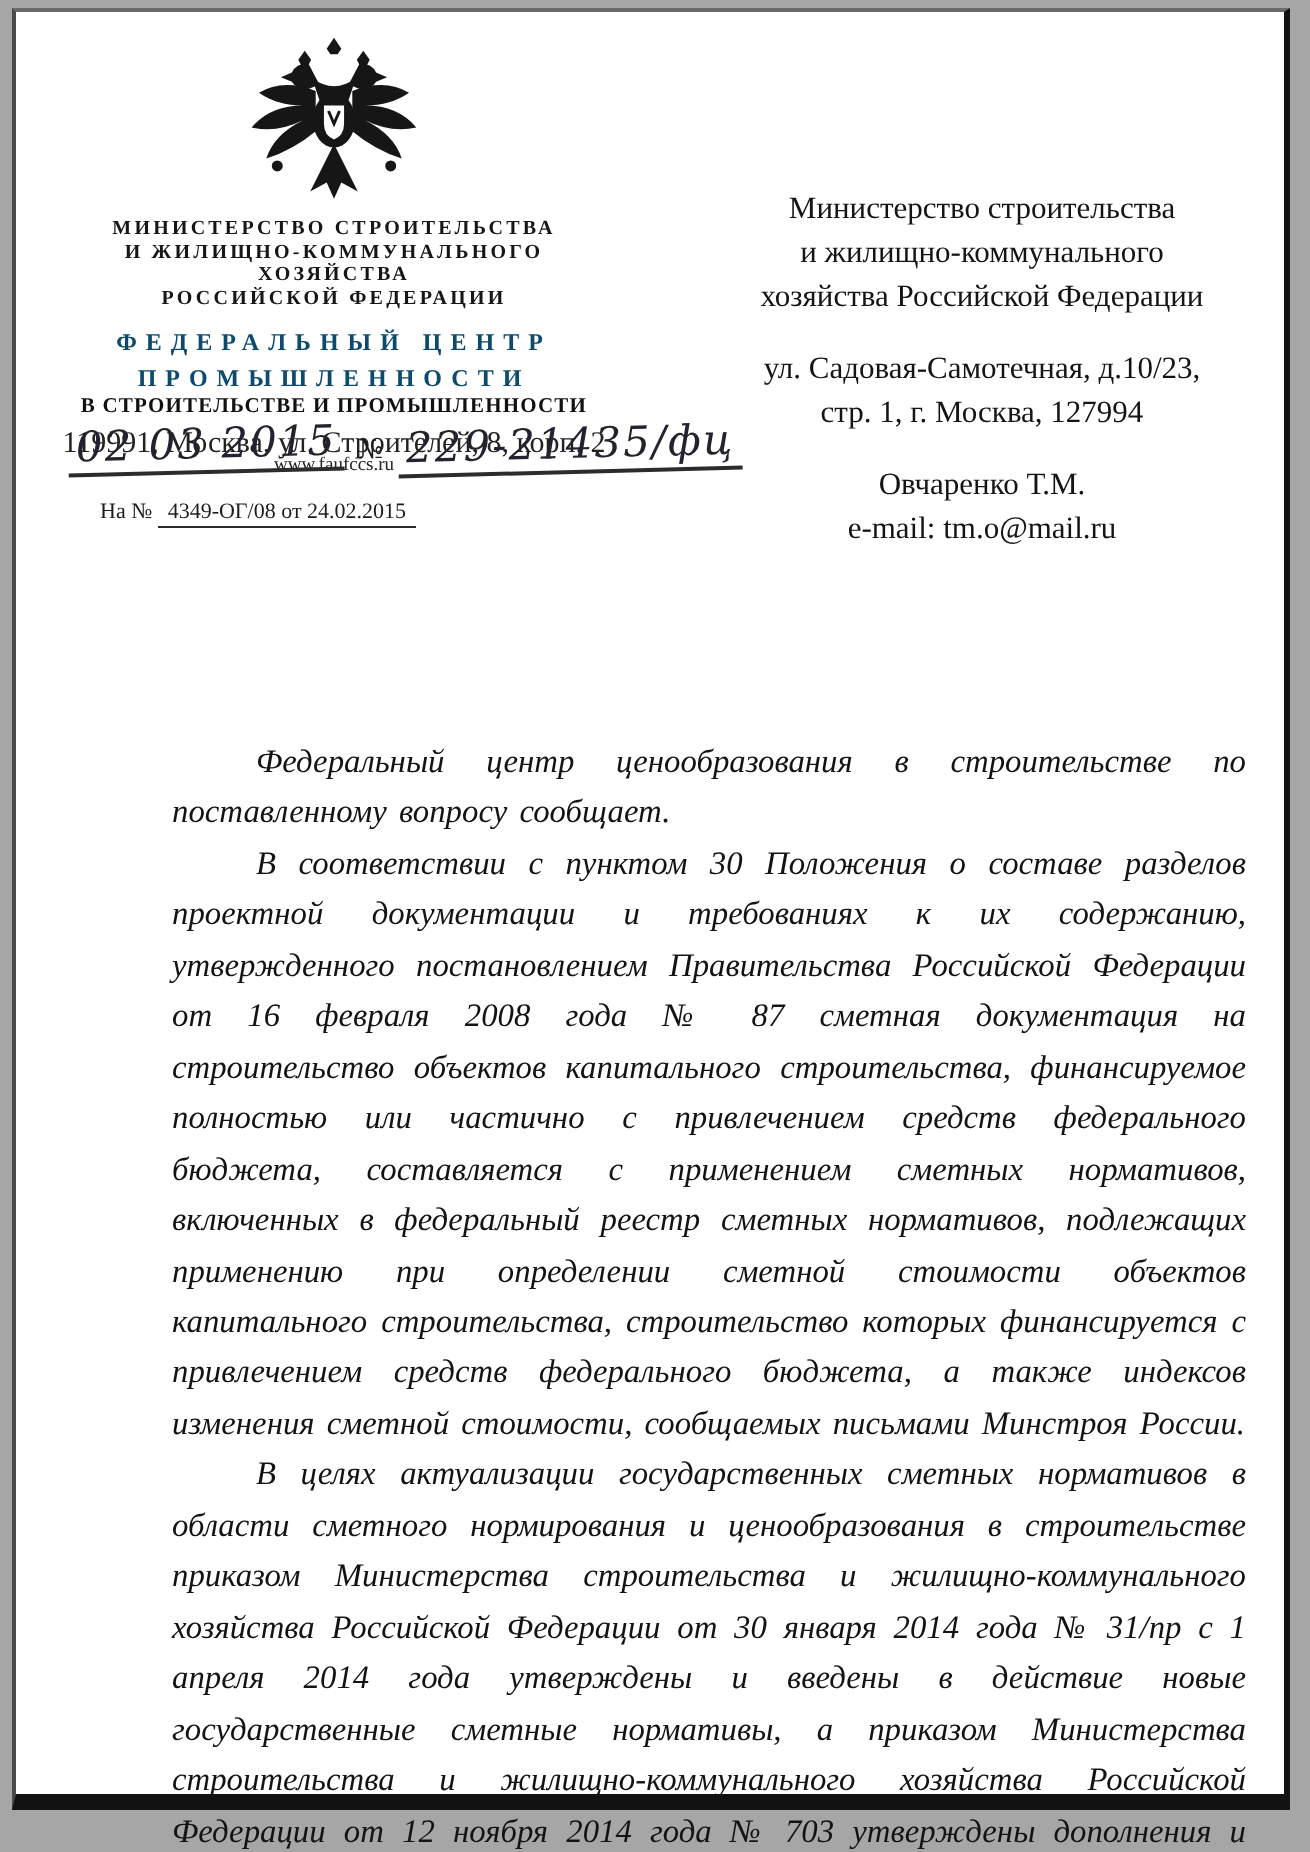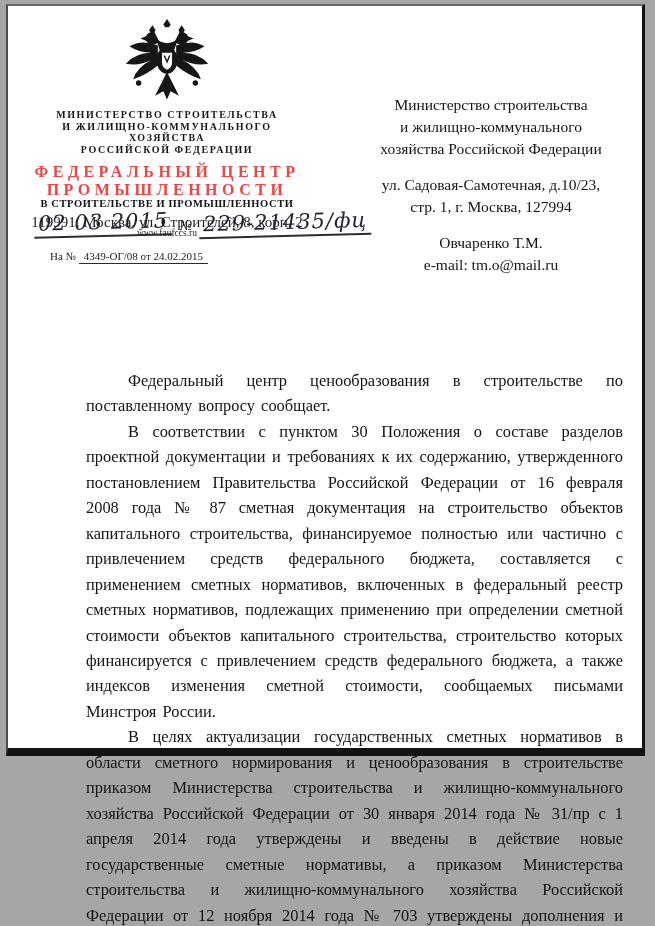--- a/index.html
+++ b/index.html
@@ -4,35 +4,35 @@
 <style>
   html,body{margin:0;padding:0;}
   body{
     width:655px;height:926px;
     font-family:"Liberation Serif", serif;
     color:#1c1c1c;
     background:#a6a6a6;
   }
   .scan{position:relative;width:655px;height:926px;background:#a6a6a6;overflow:hidden;}
   .page{
-    position:absolute;left:6px;top:4px;width:639px;height:752px;
+    position:absolute;left:6px;top:4px;width:639px;height:901px;
     background:#ffffff;
     border-left:2px solid #4a4a4a;
     border-top:2px solid #6a6a6a;
     border-right:3px solid #121212;
     border-bottom:8px solid #121212;
     box-sizing:border-box;
   }
   
   .sender{position:absolute;left:18px;top:12px;width:282px;text-align:center;}
   .emblem{width:92px;margin:0 auto;line-height:0;}
   .min-line{font-size:10px;font-weight:bold;letter-spacing:1.6px;line-height:11.5px;color:#161616;}
   .min-block{margin-top:5px;}
   .org-block{margin-top:8px;}
-  .org-big{font-size:16px;font-weight:bold;letter-spacing:4.5px;line-height:17.5px;color:#ef4444;}
+  .org-big{font-size:12px;font-weight:bold;letter-spacing:4.5px;line-height:17.5px;color:#0c4a6e;}
   .org-small{font-size:10.5px;font-weight:bold;letter-spacing:0.6px;line-height:12px;color:#111;}
   .addr{font-size:15px;margin-top:7px;line-height:11px;color:#222;}
   .web{font-size:9.5px;line-height:11px;color:#222;}
   
   .regline{
     position:absolute;left:26px;top:204px;width:300px;
     display:flex;align-items:flex-end;gap:7px;
     font-family:"DejaVu Serif", serif;
   }
   .hand{
@@ -48,21 +48,21 @@
     position:absolute;left:330px;top:88px;width:306px;
     text-align:center;font-size:15.5px;line-height:22px;color:#141414;
   }
   .recipient .addr-block{margin-top:14px;}
   .recipient .copy-block{margin-top:14px;}
   
   .letter-body{
     position:absolute;left:78px;top:362px;width:537px;
     font-size:16.4px;line-height:25.45px;text-align:justify;color:#131313;
   }
-  .letter-body p{margin:0;text-indent:42px;word-spacing:2px;}
+  .letter-body p{margin:0;text-indent:42px;word-spacing:2px;font-style:italic;}
 </style>
 </head>
 <body>
 
 <div class="scan">
   <div class="page">
 
     <div class="sender">
       <div class="emblem">
         <svg width="92" height="86" viewBox="0 0 100 94" xmlns="http://www.w3.org/2000/svg" fill="#161616">

